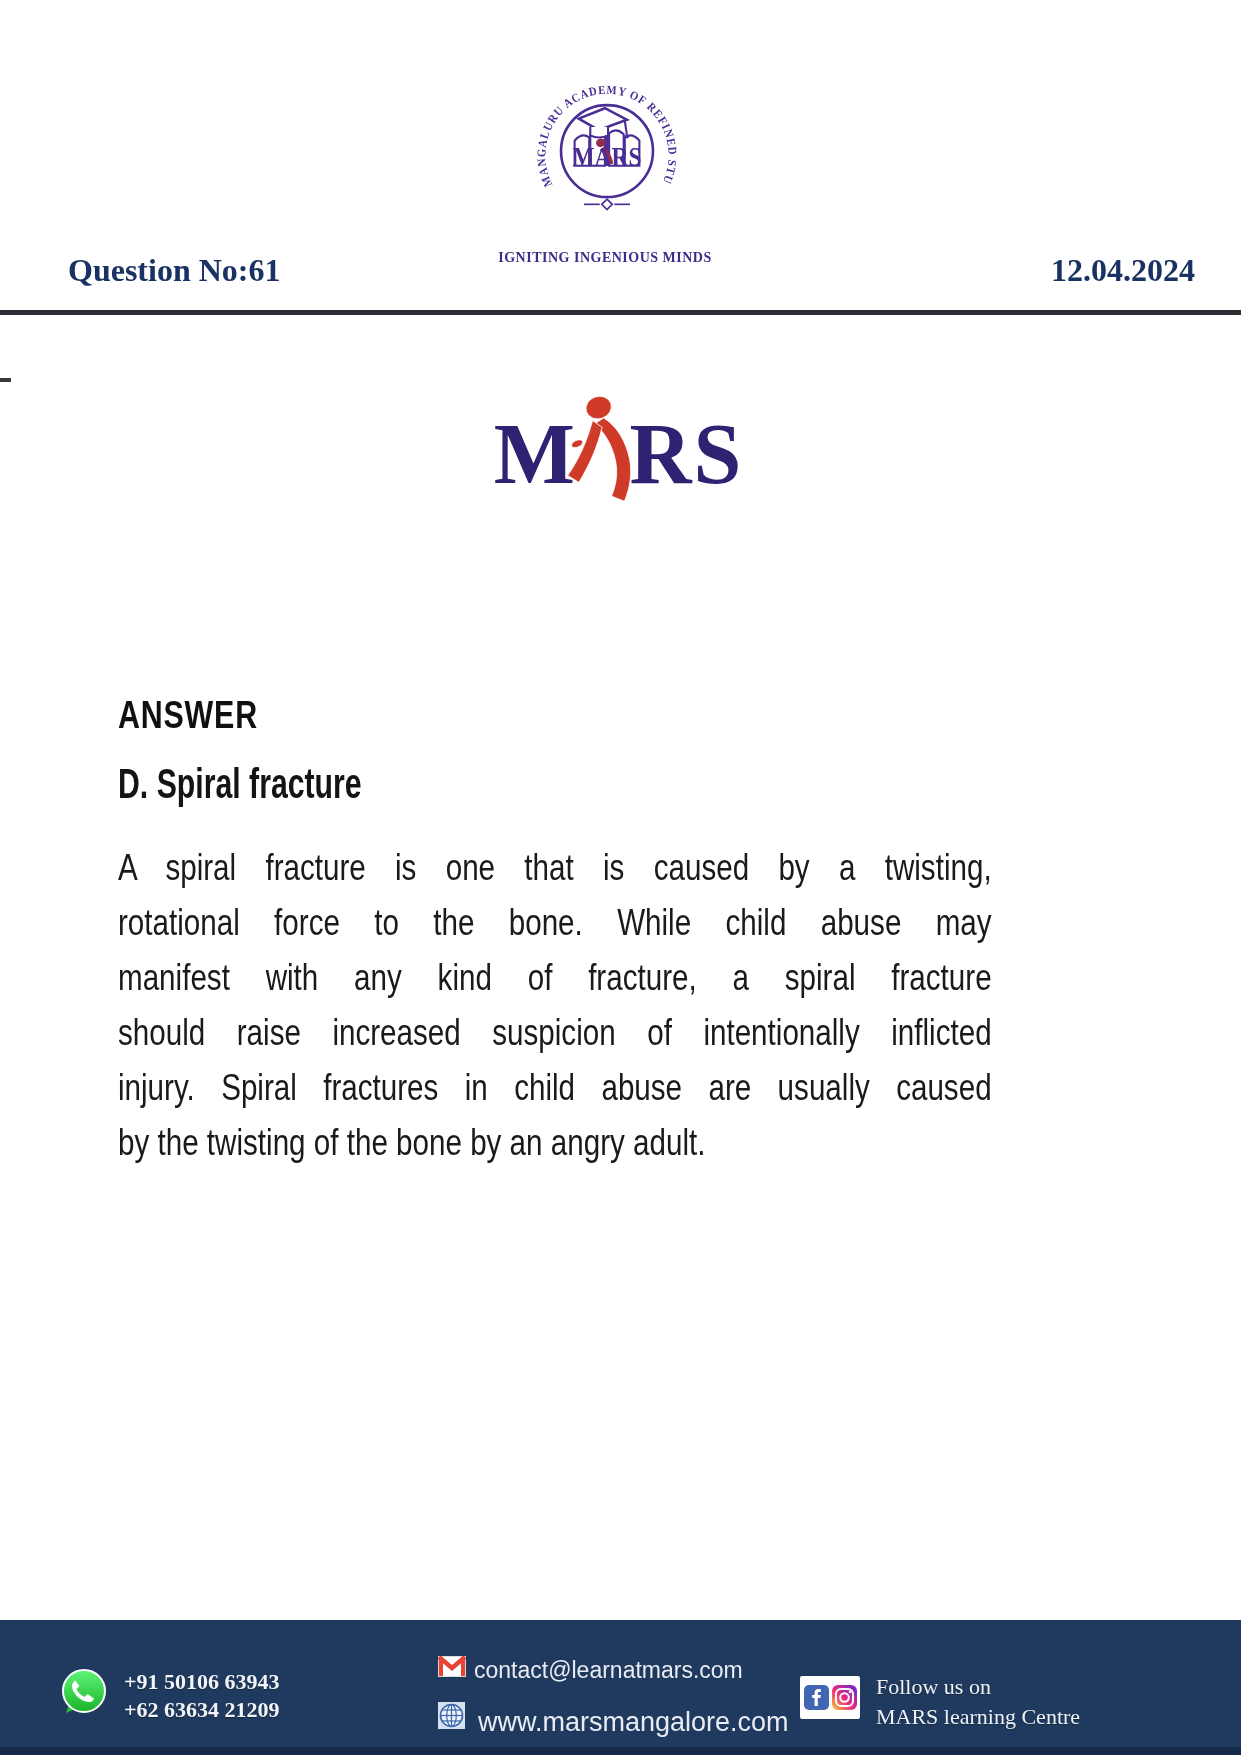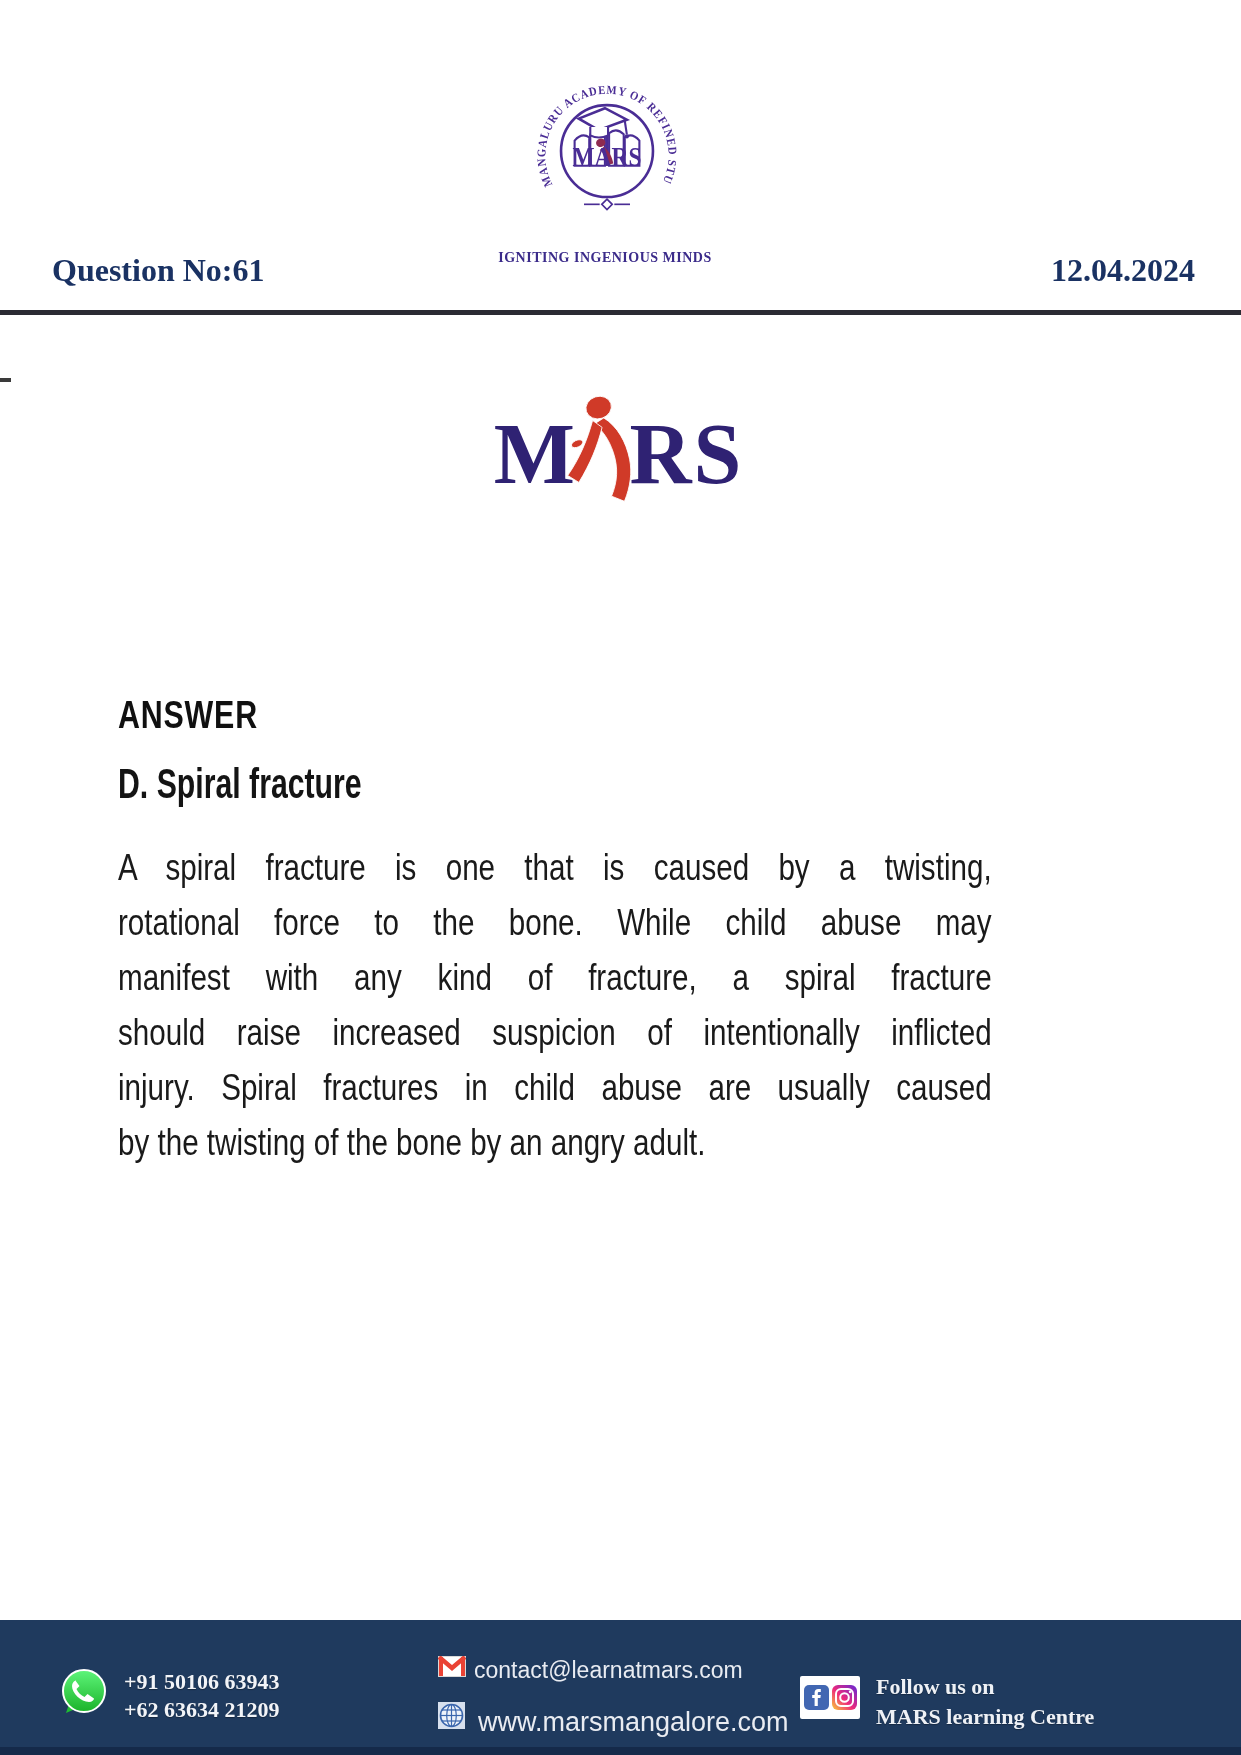--- a/index.html
+++ b/index.html
@@ -10,21 +10,21 @@
   
   .crest-wrap{position:absolute;top:80px;left:0;width:1241px;text-align:center;}
   .crest-svg{display:inline-block;margin-left:-28px;}
   .tagline{
     position:absolute;top:218px;left:0;width:1210px;text-align:center;
     font-family:"Liberation Serif",serif;font-weight:bold;font-size:14px;
     letter-spacing:.5px;color:#3b2b8a;margin-top:32px;
   }
   
   .header-row{
-    position:absolute;top:252px;left:52px;right:46px;display:flex;
+    position:absolute;top:252px;left:68px;right:46px;display:flex;
     justify-content:space-between;align-items:flex-end;
     font-family:"Liberation Serif",serif;font-weight:bold;font-size:32px;color:#1a3263;
   }
   .rule{position:absolute;top:310px;left:0;width:1241px;height:5px;background:#2b2b33;}
   .stray-dash{position:absolute;top:378px;left:0;width:11px;height:4px;background:#3a3a3a;}
   
   .main-logo{position:absolute;top:392px;left:492px;}
   
   .answer-heading{
     position:absolute;top:694px;left:118px;font-size:38px;font-weight:bold;color:#101010;
@@ -55,21 +55,21 @@
   .gmail-icon{position:absolute;left:438px;top:1656px;}
   .email-text{position:absolute;left:474px;top:1657px;font-size:23px;color:#e9ecf2;white-space:nowrap;}
   .globe-icon{position:absolute;left:438px;top:1702px;}
   .web-text{position:absolute;left:478px;top:1707px;font-size:27px;color:#e9ecf2;white-space:nowrap;}
   .social-box{
     position:absolute;left:800px;top:1676px;width:60px;height:43px;background:#ffffff;
     border-radius:2px;display:flex;align-items:center;justify-content:center;gap:3px;
   }
   .follow{
     position:absolute;left:876px;top:1672px;color:#eef1f6;
-    font-family:"Liberation Serif",serif;font-weight:bold;font-size:22px;line-height:30px;
+    font-family:"Liberation Serif",serif;font-weight:normal;font-size:22px;line-height:30px;
     white-space:nowrap;text-shadow:0 1px 1px rgba(0,0,0,.3);
   }
 </style>
 </head>
 <body>
 
 <div class="crest-wrap">
   <svg class="crest-svg" width="176" height="140" viewBox="0 0 160 134">
     <defs>
       <path id="crestArc" d="M 28 100 A 59 59 0 1 1 132 100" fill="none"></path>

